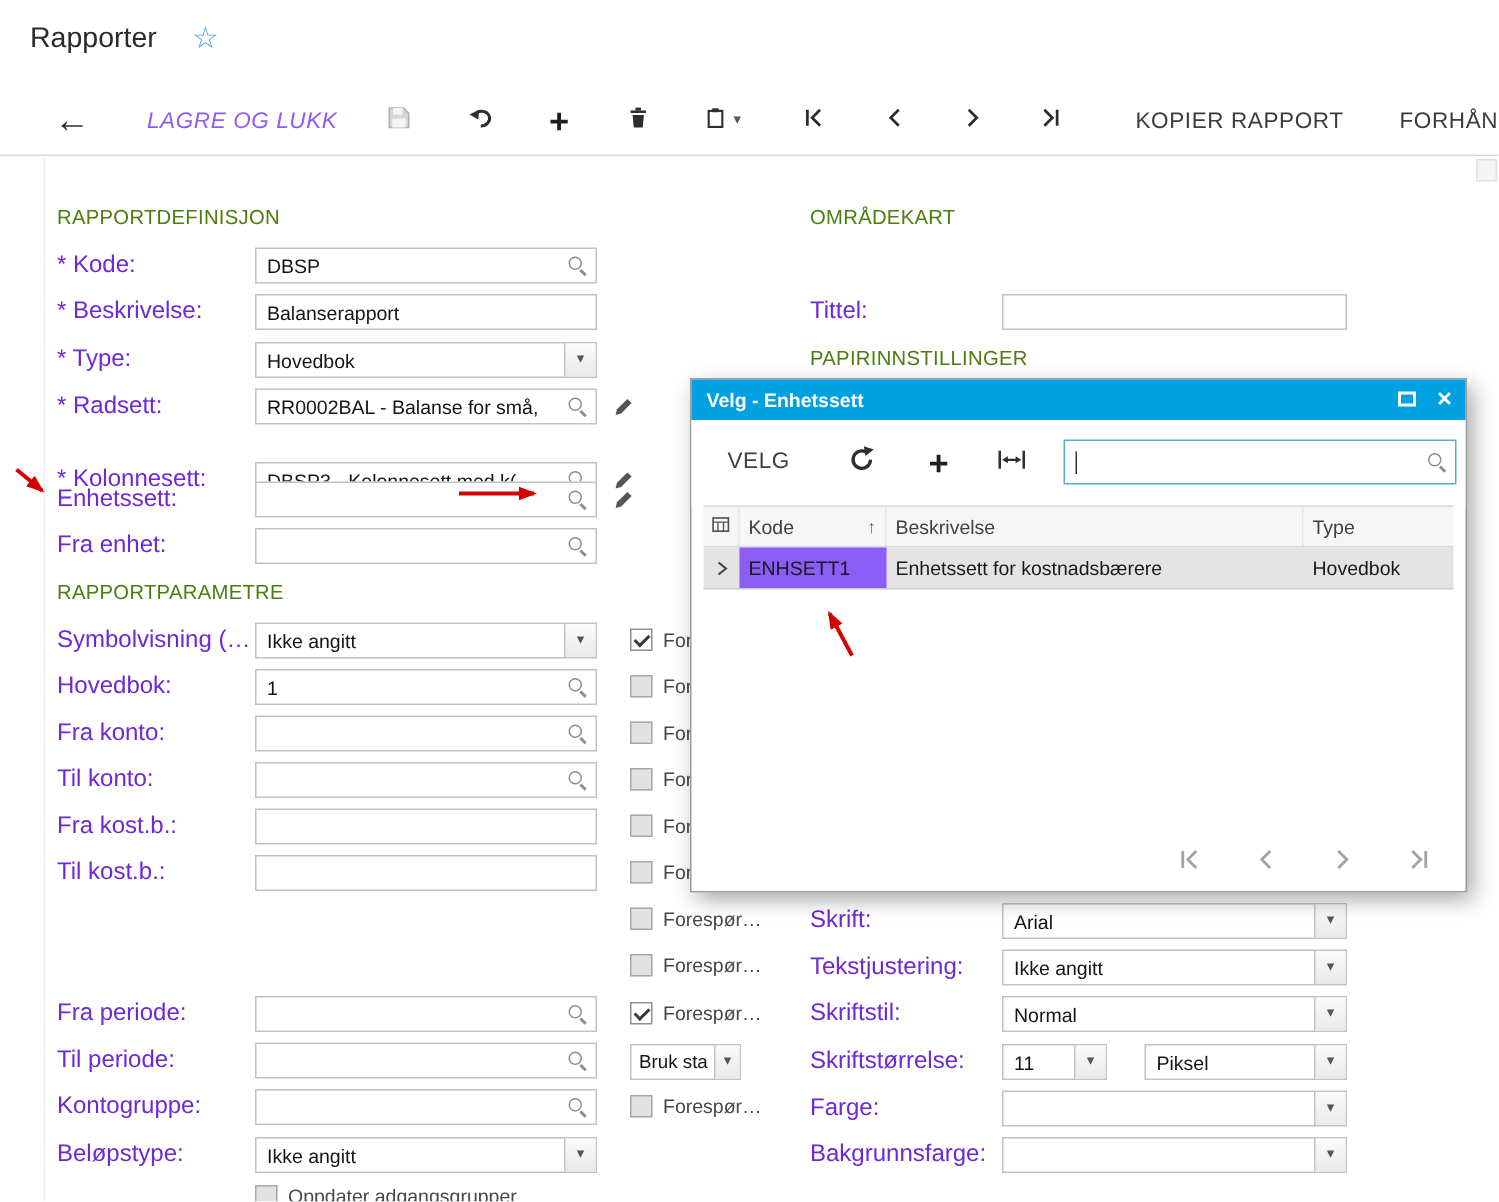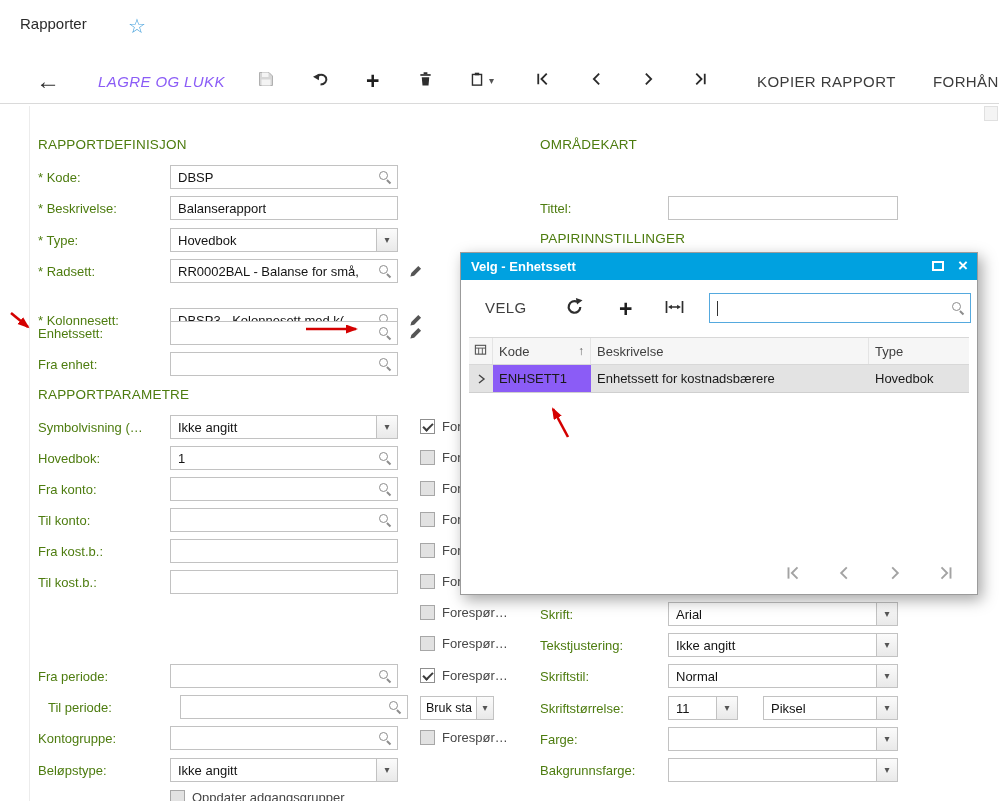--- a/index.html
+++ b/index.html
@@ -1,20 +1,20 @@
 <!DOCTYPE html>
 <html><head>
 <meta charset="utf-8">
 <style>
   * { margin:0; padding:0; box-sizing:border-box; }
   html,body { width:999px; height:801px; }
   body { font-family:"Liberation Sans", sans-serif; background:#fff; overflow:hidden; position:relative; color:#222; }
 
   
-  .apptitle { position:absolute; left:20px; top:15px; font-size:15px; color:#2b2b2b; }
+  .apptitle { position:absolute; left:20px; top:15px; font-size:19px; color:#2b2b2b; }
   .fav-star { position:absolute; left:128px; top:16px; font-size:20px; color:#4aa3dd; cursor:pointer; line-height:1; }
 
   
   .toolbar { position:absolute; top:58px; left:0; right:0; height:46px; border-bottom:1px solid #dadada; background:#fff; }
   .tbi { position:absolute; top:50%; transform:translateY(-50%); display:flex; align-items:center; cursor:pointer; }
   .tb-back { font-size:24px; color:#2e2e2e; line-height:1; }
   .tb-text { font-size:15px; letter-spacing:.4px; white-space:nowrap; }
   .disabled { color:#8b5cf6;font-style:italic; }
   .dark { color:#3c3c3c; }
   .plus { font-size:23px; font-weight:bold; color:#1f1f1f; line-height:1; }
@@ -22,21 +22,21 @@
   .tbnav svg path, .tbnav svg line { stroke:#2b2b2b; fill:none; stroke-width:1.7; }
 
   
   .content { position:absolute; top:104px; left:0; width:999px; height:697px; background:#fff; overflow:hidden; }
   .vline { position:absolute; left:29px; top:2px; bottom:0; width:1px; background:#ececec; }
   .sb-stub { position:absolute; right:1px; top:2px; width:14px; height:15px; background:#f4f4f4; border:1px solid #e0e0e0; }
 
   .sect { position:absolute; font-size:13.5px; color:#4d7c0f; letter-spacing:.2px; white-space:nowrap; }
 
   .row { position:absolute; height:24px; display:flex; align-items:center; }
-  .lbl { width:132px; font-size:13px; color:#4d7c0f; flex:none; white-space:nowrap; overflow:hidden; }
+  .lbl { width:132px; font-size:16px; color:#6d28d9; flex:none; white-space:nowrap; overflow:hidden; }
   .lblr { width:128px; }
   .fbox { position:relative; height:24px; background:#fff; border:1px solid #c2c2c2; display:flex; align-items:center; flex:none; }
   .fval { font-size:13px; color:#141414; padding-left:7px; white-space:nowrap; overflow:hidden; flex:1; }
   .w228{width:228px} .w230{width:230px} .w70{width:70px} .w135{width:135px} .w74{width:74px}
   .gap25{width:25px; flex:none;}
   .mag { width:15px; height:15px; position:relative; flex:none; margin-right:4px; cursor:pointer; }
   .mag::before { content:""; position:absolute; left:1px; top:1px; width:7px; height:7px; border:1.6px solid #8d8d8d; border-radius:50%; }
   .mag::after { content:""; position:absolute; left:9px; top:9.5px; width:5px; height:1.8px; background:#8d8d8d; transform:rotate(45deg); transform-origin:left center; }
   .ddbtn { width:21px; align-self:stretch; border-left:1px solid #c2c2c2; background:linear-gradient(#fbfbfb,#e9e9e9); display:flex; align-items:center; justify-content:center; flex:none; cursor:pointer; }
   .ddbtn-s { width:17px; }
@@ -255,21 +255,21 @@
         <span class="fval"></span>
       </div>
   </div>
   <div class="row" style="left:38px;top:560px">
     <span class="lbl">Fra periode:</span>
     <div class="fbox w228">
         <span class="fval"></span>
         <span class="mag"></span>
       </div>
   </div>
-  <div class="row" style="left:48px;top:591px">
+  <div class="row" style="left:38px;top:591px">
     <span class="lbl">Til periode:</span>
     <div class="fbox w228">
         <span class="fval"></span>
         <span class="mag"></span>
       </div>
   </div>
   <div class="row" style="left:38px;top:622px">
     <span class="lbl">Kontogruppe:</span>
     <div class="fbox w228">
         <span class="fval"></span>

